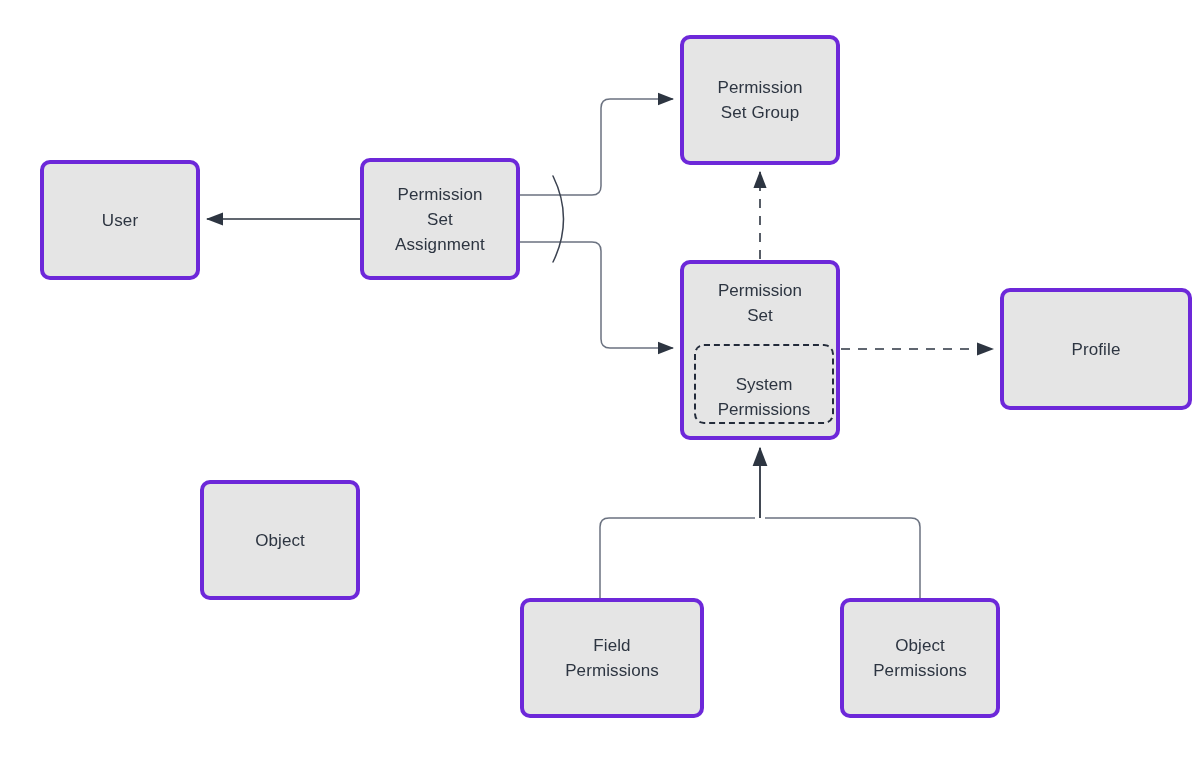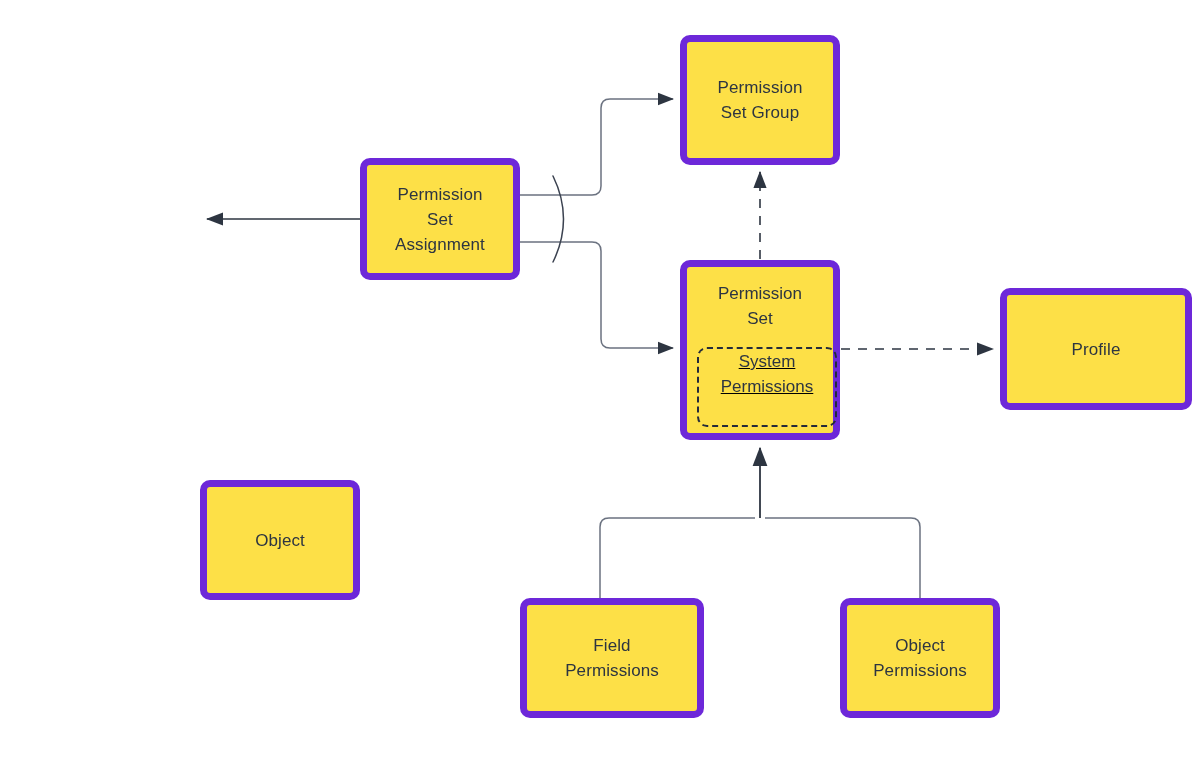--- a/index.html
+++ b/index.html
@@ -23,22 +23,22 @@
     position: absolute;
     left: 0;
     top: 0;
     width: 1200px;
     height: 760px;
     display: block;
   }
   .node-box {
     position: absolute;
     box-sizing: border-box;
-    background: #fde047;
-    border: 7px solid #6d28d9;
+    background: #e5e5e5;
+    border: 4px solid #6d28d9;
     border-radius: 10px;
     display: flex;
     align-items: center;
     justify-content: center;
   }
   .node-label {
     color: #2d3541;
     font-size: 17px;
     line-height: 25px;
     text-align: center;
@@ -64,23 +64,22 @@
     box-sizing: border-box;
     position: absolute;
     left: 10px;
     top: 80px;
     width: 140px;
     height: 80px;
     border: 2px dashed #232b3a;
     border-radius: 10px;
     background: transparent;
     display: flex;
-    align-items: flex-start;
+    align-items: flex-end;
     justify-content: center;
-    text-decoration: underline;
   }
   .nested-label {
     color: #2d3541;
     font-size: 17px;
     line-height: 25px;
     text-align: center;
     white-space: pre-line;
     font-family: "Liberation Sans", sans-serif;
   }
 </style>
@@ -129,20 +128,23 @@
 
     <g>
       <path d="M 920 598 L 920 527 Q 920 518 911 518 L 765 518" fill="none" stroke="#6b7280" stroke-width="1.5"></path>
     </g>
 
     <g>
       <path d="M 760 518 L 760 448" fill="none" stroke="#2d3541" stroke-width="1.8" marker-end="url(#arrow-solid-dark)"></path>
     </g>
   </svg>
 
+  <div class="node-box" style="left:40px; top:160px; width:160px; height:120px;">
+    <span class="node-label">User</span>
+  </div>
 
   <div class="node-box" style="left:360px; top:158px; width:160px; height:122px;">
     <span class="node-label">Permission
 Set
 Assignment</span>
   </div>
 
   <div class="node-box" style="left:680px; top:35px; width:160px; height:130px;">
     <span class="node-label">Permission
 Set Group</span>

